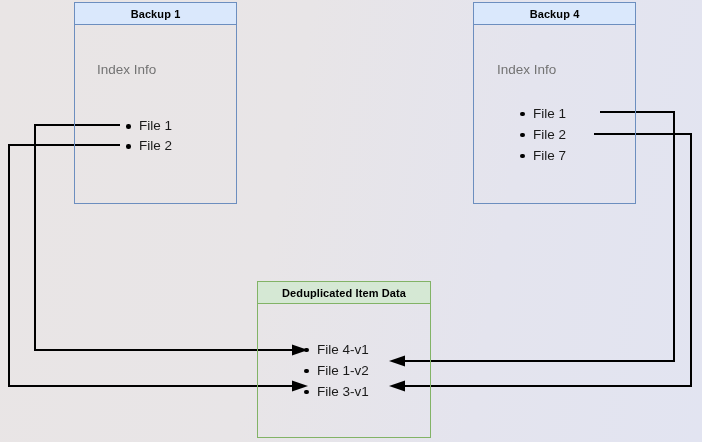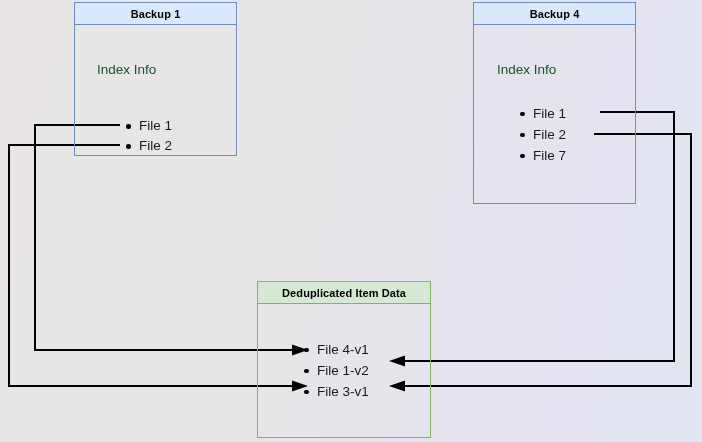--- a/index.html
+++ b/index.html
@@ -46,21 +46,21 @@
     letter-spacing: 0.1px;
   }
   .box.green > .box-header {
     background: #d5e8d4;
     border-bottom-color: #82b366;
   }
 
   .section-label {
     position: absolute;
     font-size: 13.5px;
-    color: #14532d;
+    color: #737373;
     white-space: nowrap;
   }
 
   
   .bullet-list {
     position: absolute;
     margin: 0;
     padding: 0;
     list-style: none;
   }
@@ -124,21 +124,21 @@
       <path d="M 600 112 L 674 112 L 674 361 L 401 361"></path>
       <polygon points="389,361 405,355.5 405,366.5"></polygon>
     </g>
 
     <g>
       <path d="M 594 134 L 691 134 L 691 386 L 401 386"></path>
       <polygon points="389,386 405,380.5 405,391.5"></polygon>
     </g>
   </svg>
 
-  <div class="box" style="left:74px; top:2px; width:163px; height:154px;">
+  <div class="box" style="left:74px; top:2px; width:163px; height:202px;">
     <div class="box-header">Backup 1</div>
   </div>
   <div class="section-label" style="left:97px; top:62px;">Index Info</div>
   <ul class="bullet-list" style="left:125px; top:116px;">
     <li>File 1</li>
     <li>File 2</li>
   </ul>
 
   <div class="box" style="left:473px; top:2px; width:163px; height:202px;">
     <div class="box-header">Backup 4</div>

